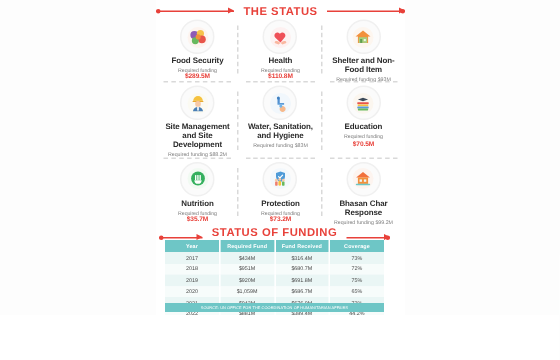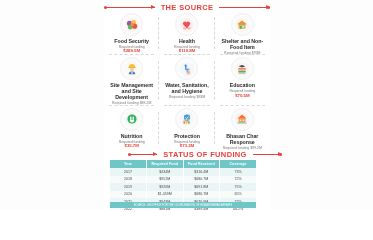--- a/index.html
+++ b/index.html
@@ -18,21 +18,21 @@
   .sec-head .rule.left::before{content:"";position:absolute;left:0;top:-1.5px;width:3px;height:3px;border-radius:50%;background:#e8413a;}
   .sec-head .rule.right::after{content:"";position:absolute;right:0;top:-2px;border-top:2px solid transparent;border-bottom:2px solid transparent;border-left:4px solid #e8413a;}
   .sec-head .rule.left::after{content:"";position:absolute;right:0;top:-2px;border-top:2px solid transparent;border-bottom:2px solid transparent;border-left:4px solid #e8413a;}
   .sec-head .rule.right::before{content:"";position:absolute;right:0;top:-1.5px;width:3px;height:3px;border-radius:50%;background:#e8413a;}
   .sec-title{
     color:#e8413a;font-weight:bold;font-size:7.5px;letter-spacing:.35px;
     white-space:nowrap;padding:0 3px;
   }
 
   #needs-head{position:absolute;left:104px;top:3px;width:166px;}
-  #funding-head{position:absolute;left:128px;top:150px;width:154px;}
+  #funding-head{position:absolute;left:106px;top:150px;width:154px;align-items:flex-end;}
 
   
   .grid{
     position:absolute;left:104px;top:11px;width:166px;height:137px;
     display:grid;grid-template-columns:repeat(3,1fr);grid-template-rows:repeat(3,1fr);
   }
   .card{
     position:relative;display:flex;flex-direction:column;align-items:center;
     justify-content:flex-start;padding-top:2px;box-sizing:border-box;
   }
@@ -90,21 +90,21 @@
   }
 </style>
 </head>
 <body>
 
 <div class="page">
   <div class="sheet"></div>
 
   <div class="sec-head" id="needs-head">
     <span class="rule left"></span>
-    <span class="sec-title">THE SOURCE</span>
+    <span class="sec-title">THE STATUS</span>
     <span class="rule right"></span>
   </div>
 
   <div class="grid">
 
     <div class="card row1 col1">
       <span class="icon-wrap">
         <svg width="16" height="16" viewBox="0 0 16 16">
           <circle cx="8" cy="8" r="7" fill="#fdf4ef"></circle>
           <circle cx="5.6" cy="6.4" r="2.7" fill="#8e5bb5"></circle>

